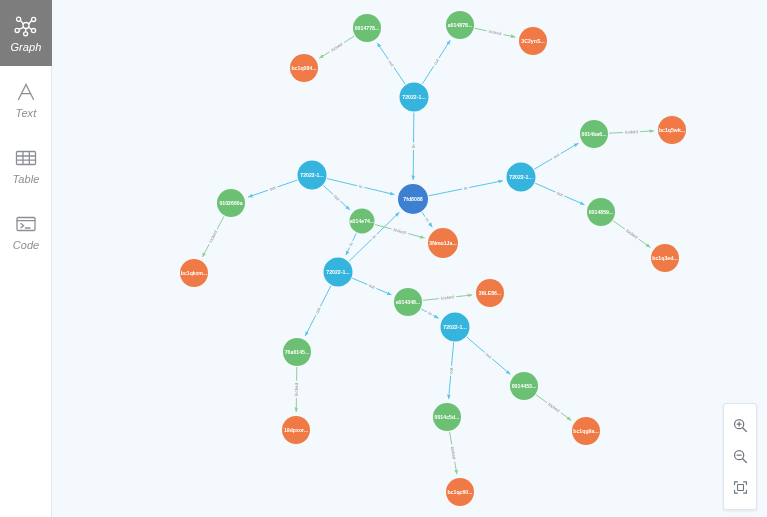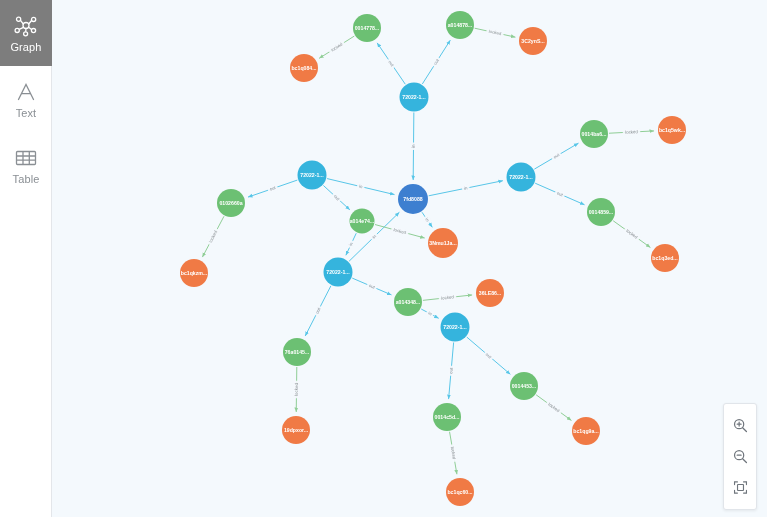--- a/index.html
+++ b/index.html
@@ -21,20 +21,21 @@
     z-index: 5;
   }
   .rail-item {
     width: 52px; height: 66px;
     display: flex; flex-direction: column;
     align-items: center; justify-content: center;
     gap: 4px;
     color: #8a8f94;
     cursor: pointer;
     user-select: none;
+    font-style: italic;
   }
   .rail-item.active { background: #7d7d7d; color: #ffffff; }
   .rail-item .rail-ico { width: 26px; height: 24px; display:block; }
   .rail-item .rail-ico svg { width: 100%; height: 100%; display:block; }
   .rail-label { font-size: 11px; line-height: 11px; letter-spacing: .1px; }
 
   
   #canvas-wrap {
     position: relative;
     flex: 1 1 auto;
@@ -126,20 +127,33 @@
         <svg viewBox="0 0 26 24">
           <g fill="none" stroke="currentColor" stroke-width="1.3">
             <rect x="3.5" y="5.5" width="19" height="13" rx="1"></rect>
             <path d="M3.5 10 H22.5 M3.5 14.2 H22.5 M10 5.5 V18.5 M16.3 5.5 V18.5"></path>
           </g>
         </svg>
       </span>
       <span class="rail-label">Table</span>
     </div>
 
+    <div class="rail-item">
+      <span class="rail-ico">
+        <svg viewBox="0 0 26 24">
+          <g fill="none" stroke="currentColor" stroke-width="1.3" stroke-linecap="round">
+            <rect x="4" y="5.5" width="18" height="13" rx="1.2"></rect>
+            <path d="M4 8.6 H22"></path>
+            <path d="M8 11.6 L10.6 13.7 L8 15.8"></path>
+            <path d="M12.4 16 H17"></path>
+          </g>
+        </svg>
+      </span>
+      <span class="rail-label">Code</span>
+    </div>
 
   </nav>
 
   <div id="canvas-wrap">
     <svg id="graph-svg" viewBox="52 0 715 517" preserveAspectRatio="none">
       <defs>
         <marker id="arrow-blue" viewBox="0 0 10 10" refX="9" refY="5" markerWidth="5" markerHeight="5" orient="auto-start-reverse">
           <path d="M 0 1.2 L 9 5 L 0 8.8 z" fill="#58c6e8"></path>
         </marker>
         <marker id="arrow-green" viewBox="0 0 10 10" refX="9" refY="5" markerWidth="5" markerHeight="5" orient="auto-start-reverse">

